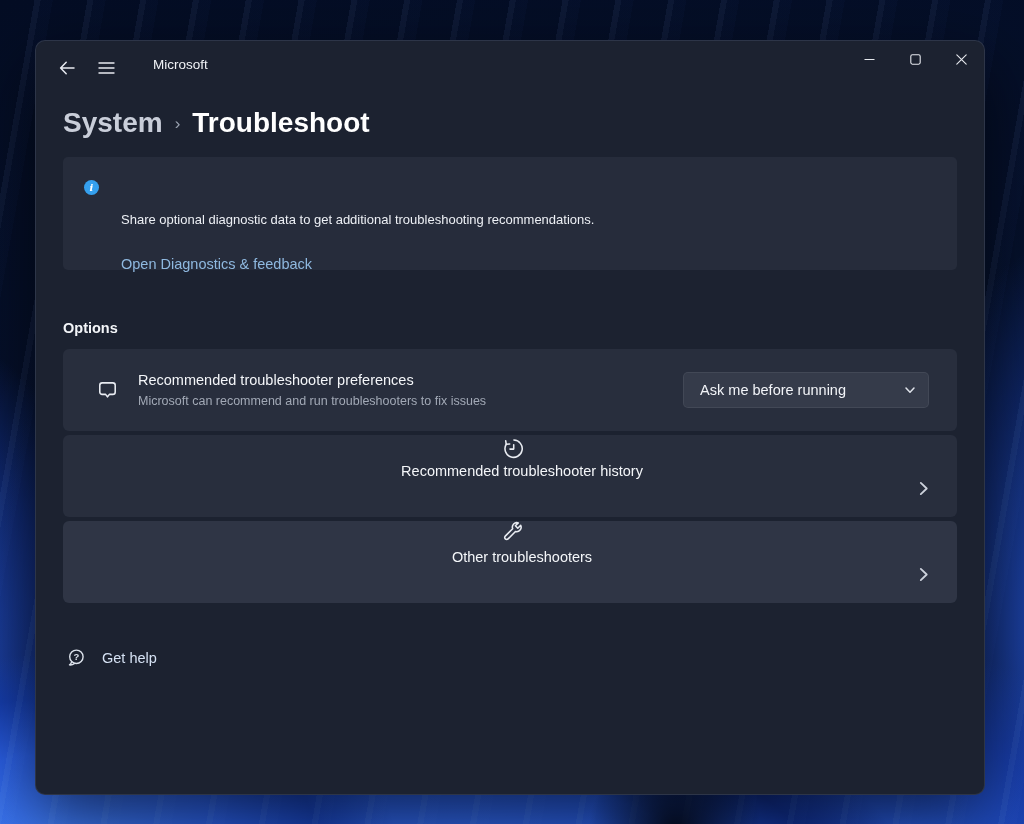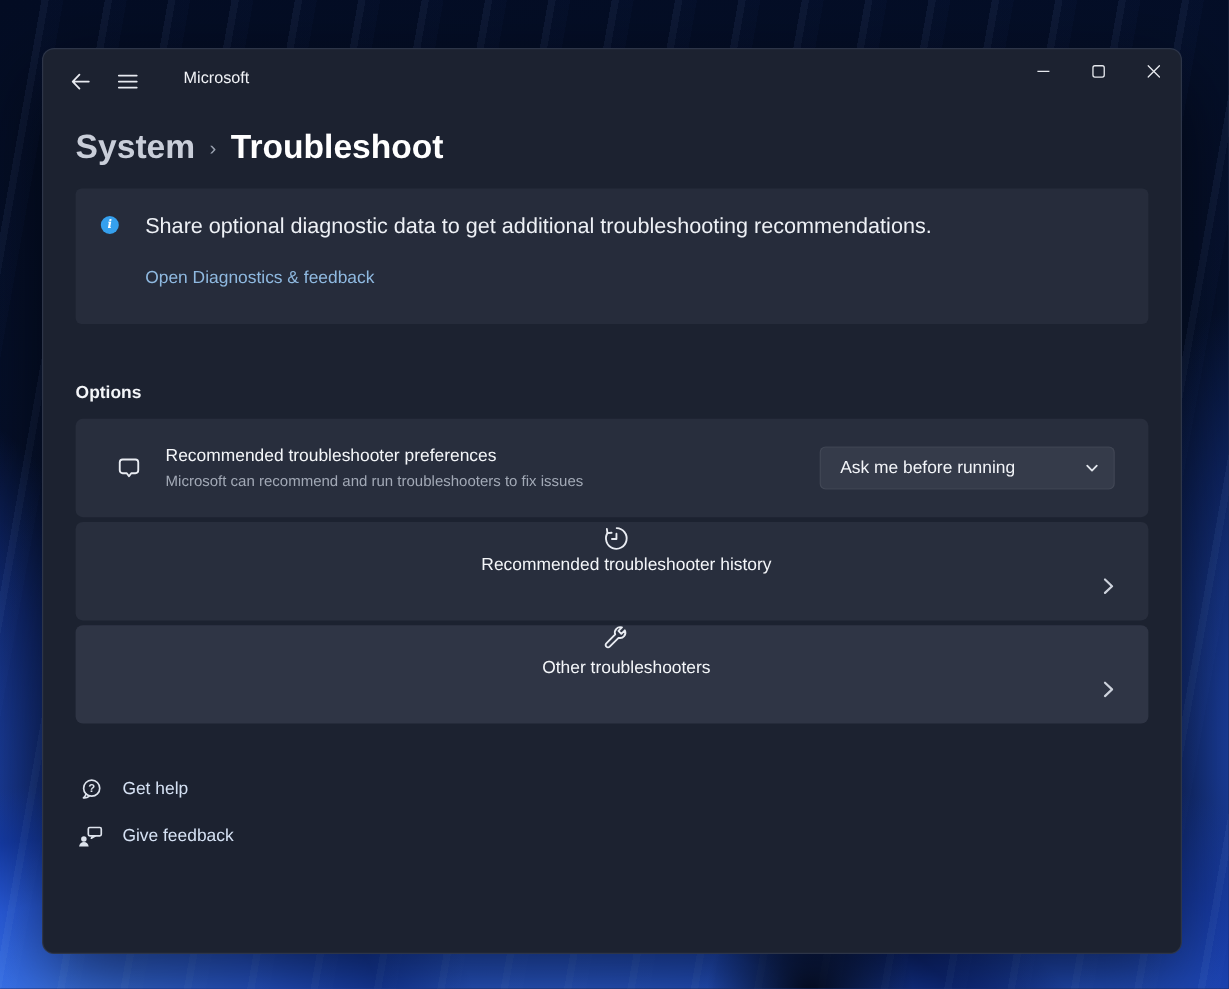--- a/index.html
+++ b/index.html
@@ -74,21 +74,21 @@
     background:#262c3b; border-radius:5px;
     display:flex; padding:21px 20px 0 21px;
   }
   .info-icon{
     flex:0 0 15px; width:15px; height:15px; margin-top:2px;
     border-radius:50%; background:#35a0ee; color:#ffffff;
     display:flex; align-items:center; justify-content:center;
     font:italic bold 10px/10px "DejaVu Serif", serif;
   }
   .banner-body{ margin-left:22px; }
-  .banner-msg{ font-size:18px; line-height:20px; color:#edf0f5; }
+  .banner-msg{ font-size:13px; line-height:20px; color:#edf0f5;margin-top:32px; }
   .banner-link{ display:inline-block; margin-top:26px; font-size:14.5px; color:#8fb9e0; cursor:pointer; text-decoration:none; }
 
   .section-header{ margin-top:50px; height:18px; font-size:14.5px; font-weight:700; color:#f3f5f8; }
 
   
   .card{
     height:82px; background:#282e3d; border-radius:6px;
     display:flex; align-items:center;
     padding:0 24px 0 31px; margin-top:4px;
   }
@@ -256,27 +256,16 @@
       <a class="flink">
         <span class="flink-icon">
           <svg width="26" height="26" viewBox="0 0 26 26">
             <circle cx="13.4" cy="11.8" r="6.7" stroke="currentColor" stroke-width="1.4" fill="none"></circle>
             <path d="M8.7 16.6c-.3 1.3-1 2.5-2.2 3.3 1.7.3 3.4-.2 4.7-1.2" stroke="currentColor" stroke-width="1.4" fill="none" stroke-linecap="round" stroke-linejoin="round"></path>
             <text x="13.4" y="15.1" text-anchor="middle" font-size="9.5" font-weight="bold" fill="currentColor" font-family="Liberation Sans, sans-serif">?</text>
           </svg>
         </span>
         <span class="flink-label">Get help</span>
       </a>
-      <a class="flink">
-        <span class="flink-icon">
-          <svg width="26" height="26" viewBox="0 0 26 26">
-            <rect x="10.6" y="5.6" width="10.8" height="6.9" rx="1.2" stroke="currentColor" stroke-width="1.4" fill="none"></rect>
-            <path d="M14.6 12.5l-1.5 2.1 3.6-2.1" stroke="currentColor" stroke-width="1.3" fill="none" stroke-linejoin="round"></path>
-            <circle cx="6.9" cy="15.1" r="2.3" fill="currentColor"></circle>
-            <path d="M2.9 21.5c.2-2.3 1.9-3.8 4-3.8s3.8 1.5 4 3.8z" fill="currentColor"></path>
-          </svg>
-        </span>
-        <span class="flink-label">Give feedback</span>
-      </a>
     </div>
 
   </div>
 </div>
 
 </body></html>

